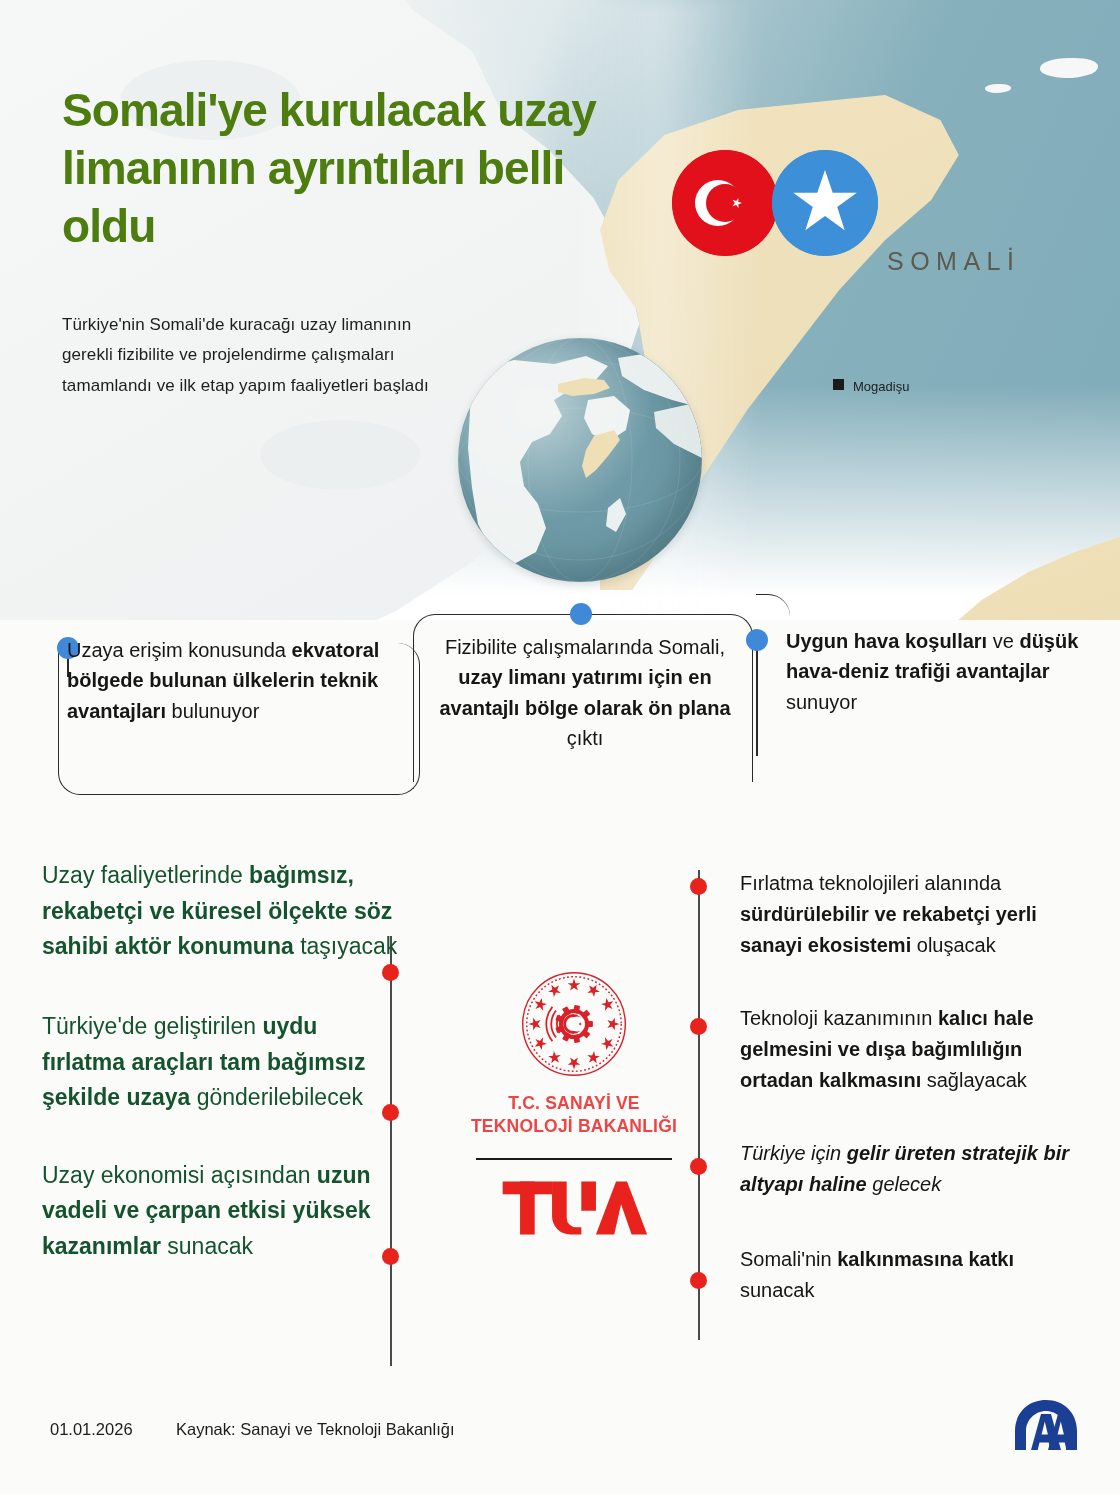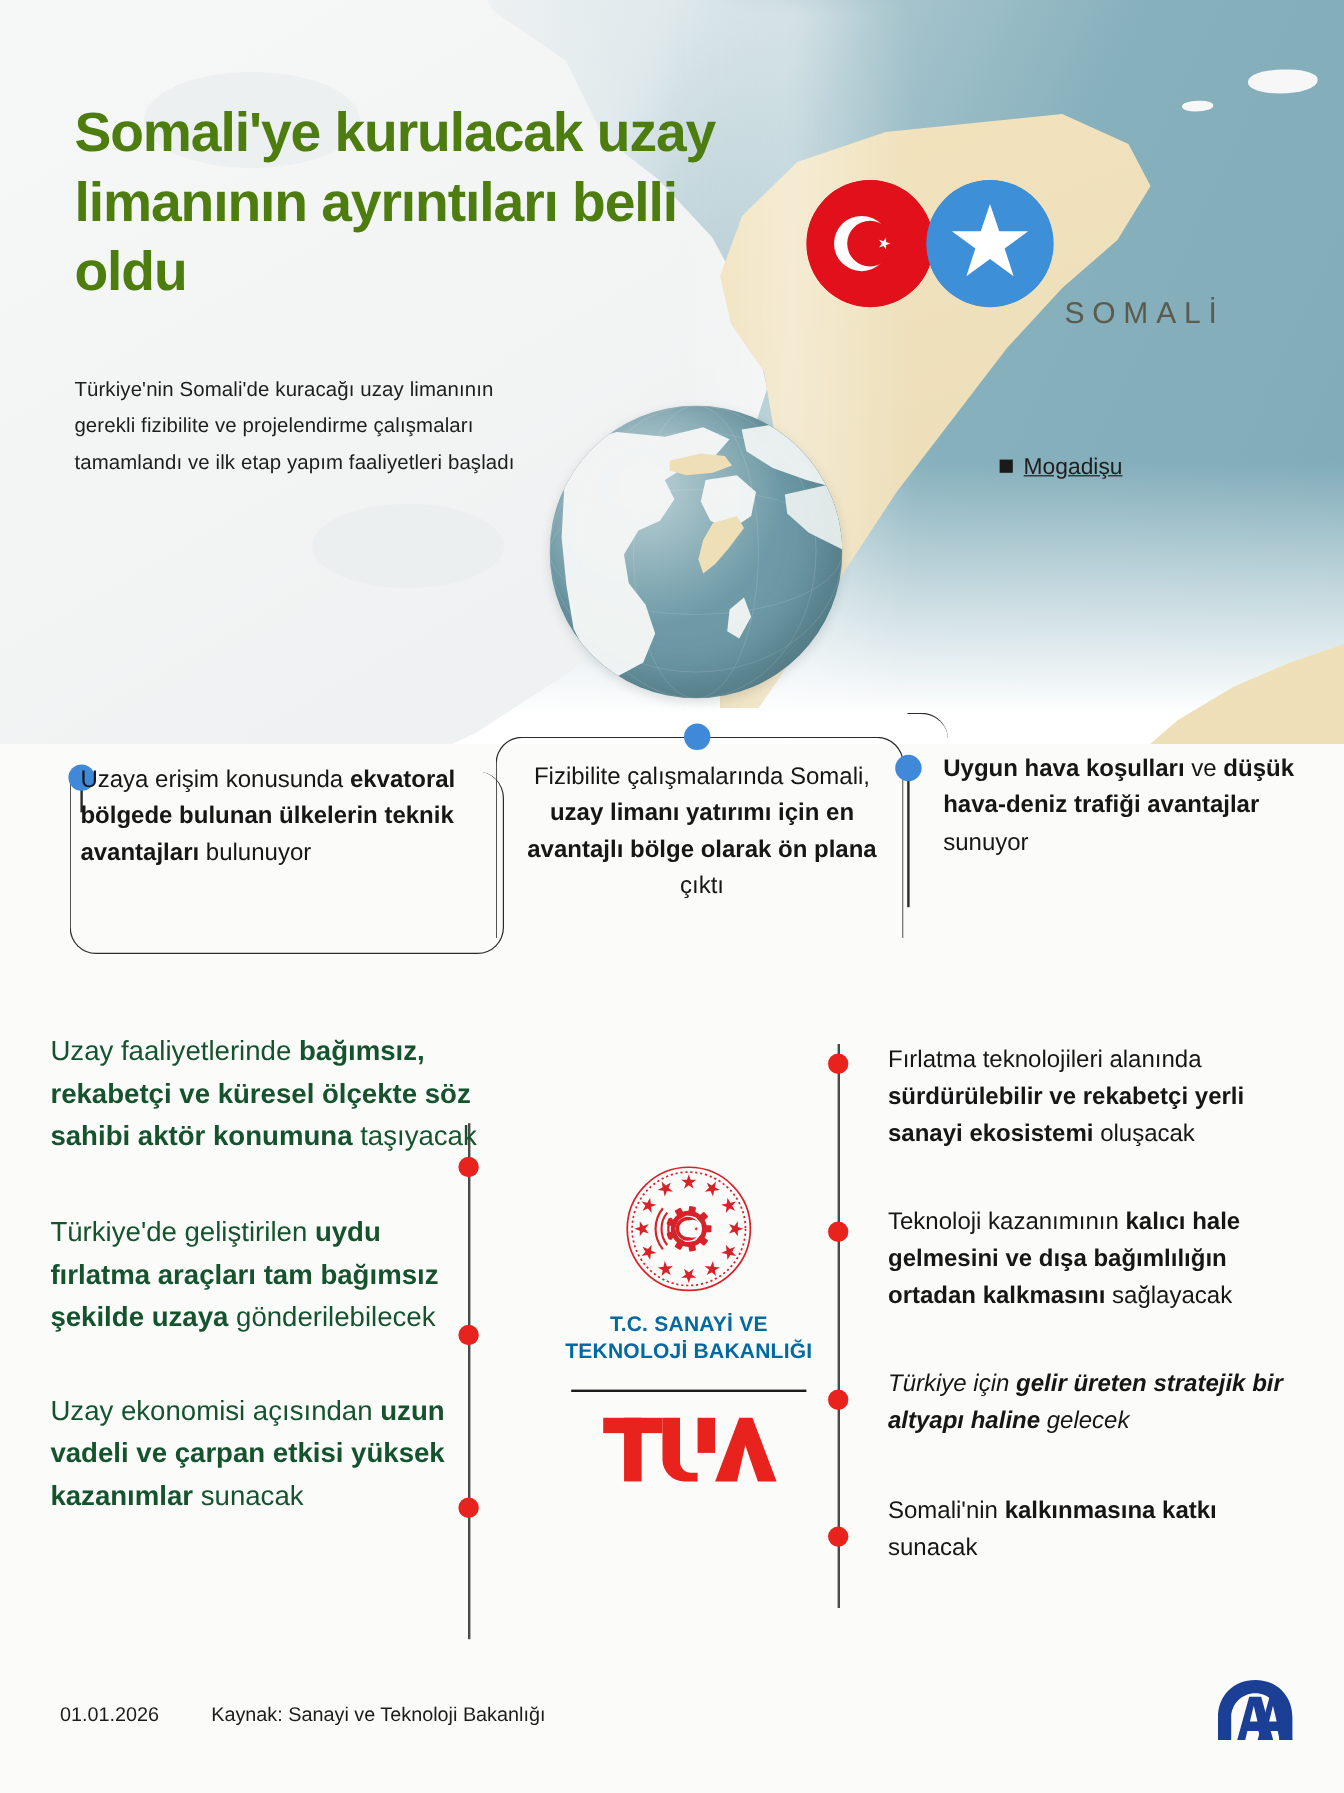--- a/index.html
+++ b/index.html
@@ -121,24 +121,23 @@
     left: 848px; top: 247px;
     font-size: 25px;
     font-weight: 500;
     letter-spacing: 6.5px;
     color: #5d5a4e;
     margin-left: 39px;
   }
   .lbl-city {
     position: absolute;
     left: 833px; top: 379px;
-    font-size: 19px;
+    font-size: 13px;
     color: #1e1e1e;
     white-space: nowrap;
-    text-decoration: underline;
   }
   .city-dot {
     display: inline-block;
     width: 11px; height: 11px;
     background: #1a1a1a;
     margin-right: 9px;
     vertical-align: 1px;
   }
 
   
@@ -272,21 +271,21 @@
     left: 452px; top: 130px;
     width: 244px;
     text-align: center;
   }
   .seal { width: 108px; height: 108px; margin: 0 auto; display:block; }
   .ministry-name {
     margin-top: 14px;
     font-size: 17.5px;
     font-weight: 700;
     line-height: 1.32;
-    color: #0369a1;
+    color: #ef4444;
     letter-spacing: .2px;
   }
   .divider {
     width: 196px; height: 2px;
     background: #1a1a1a;
     margin: 20px auto 0;
   }
   .tua { margin: 16px auto 0; display:block; width: 148px; height: 64px; }
 
   

